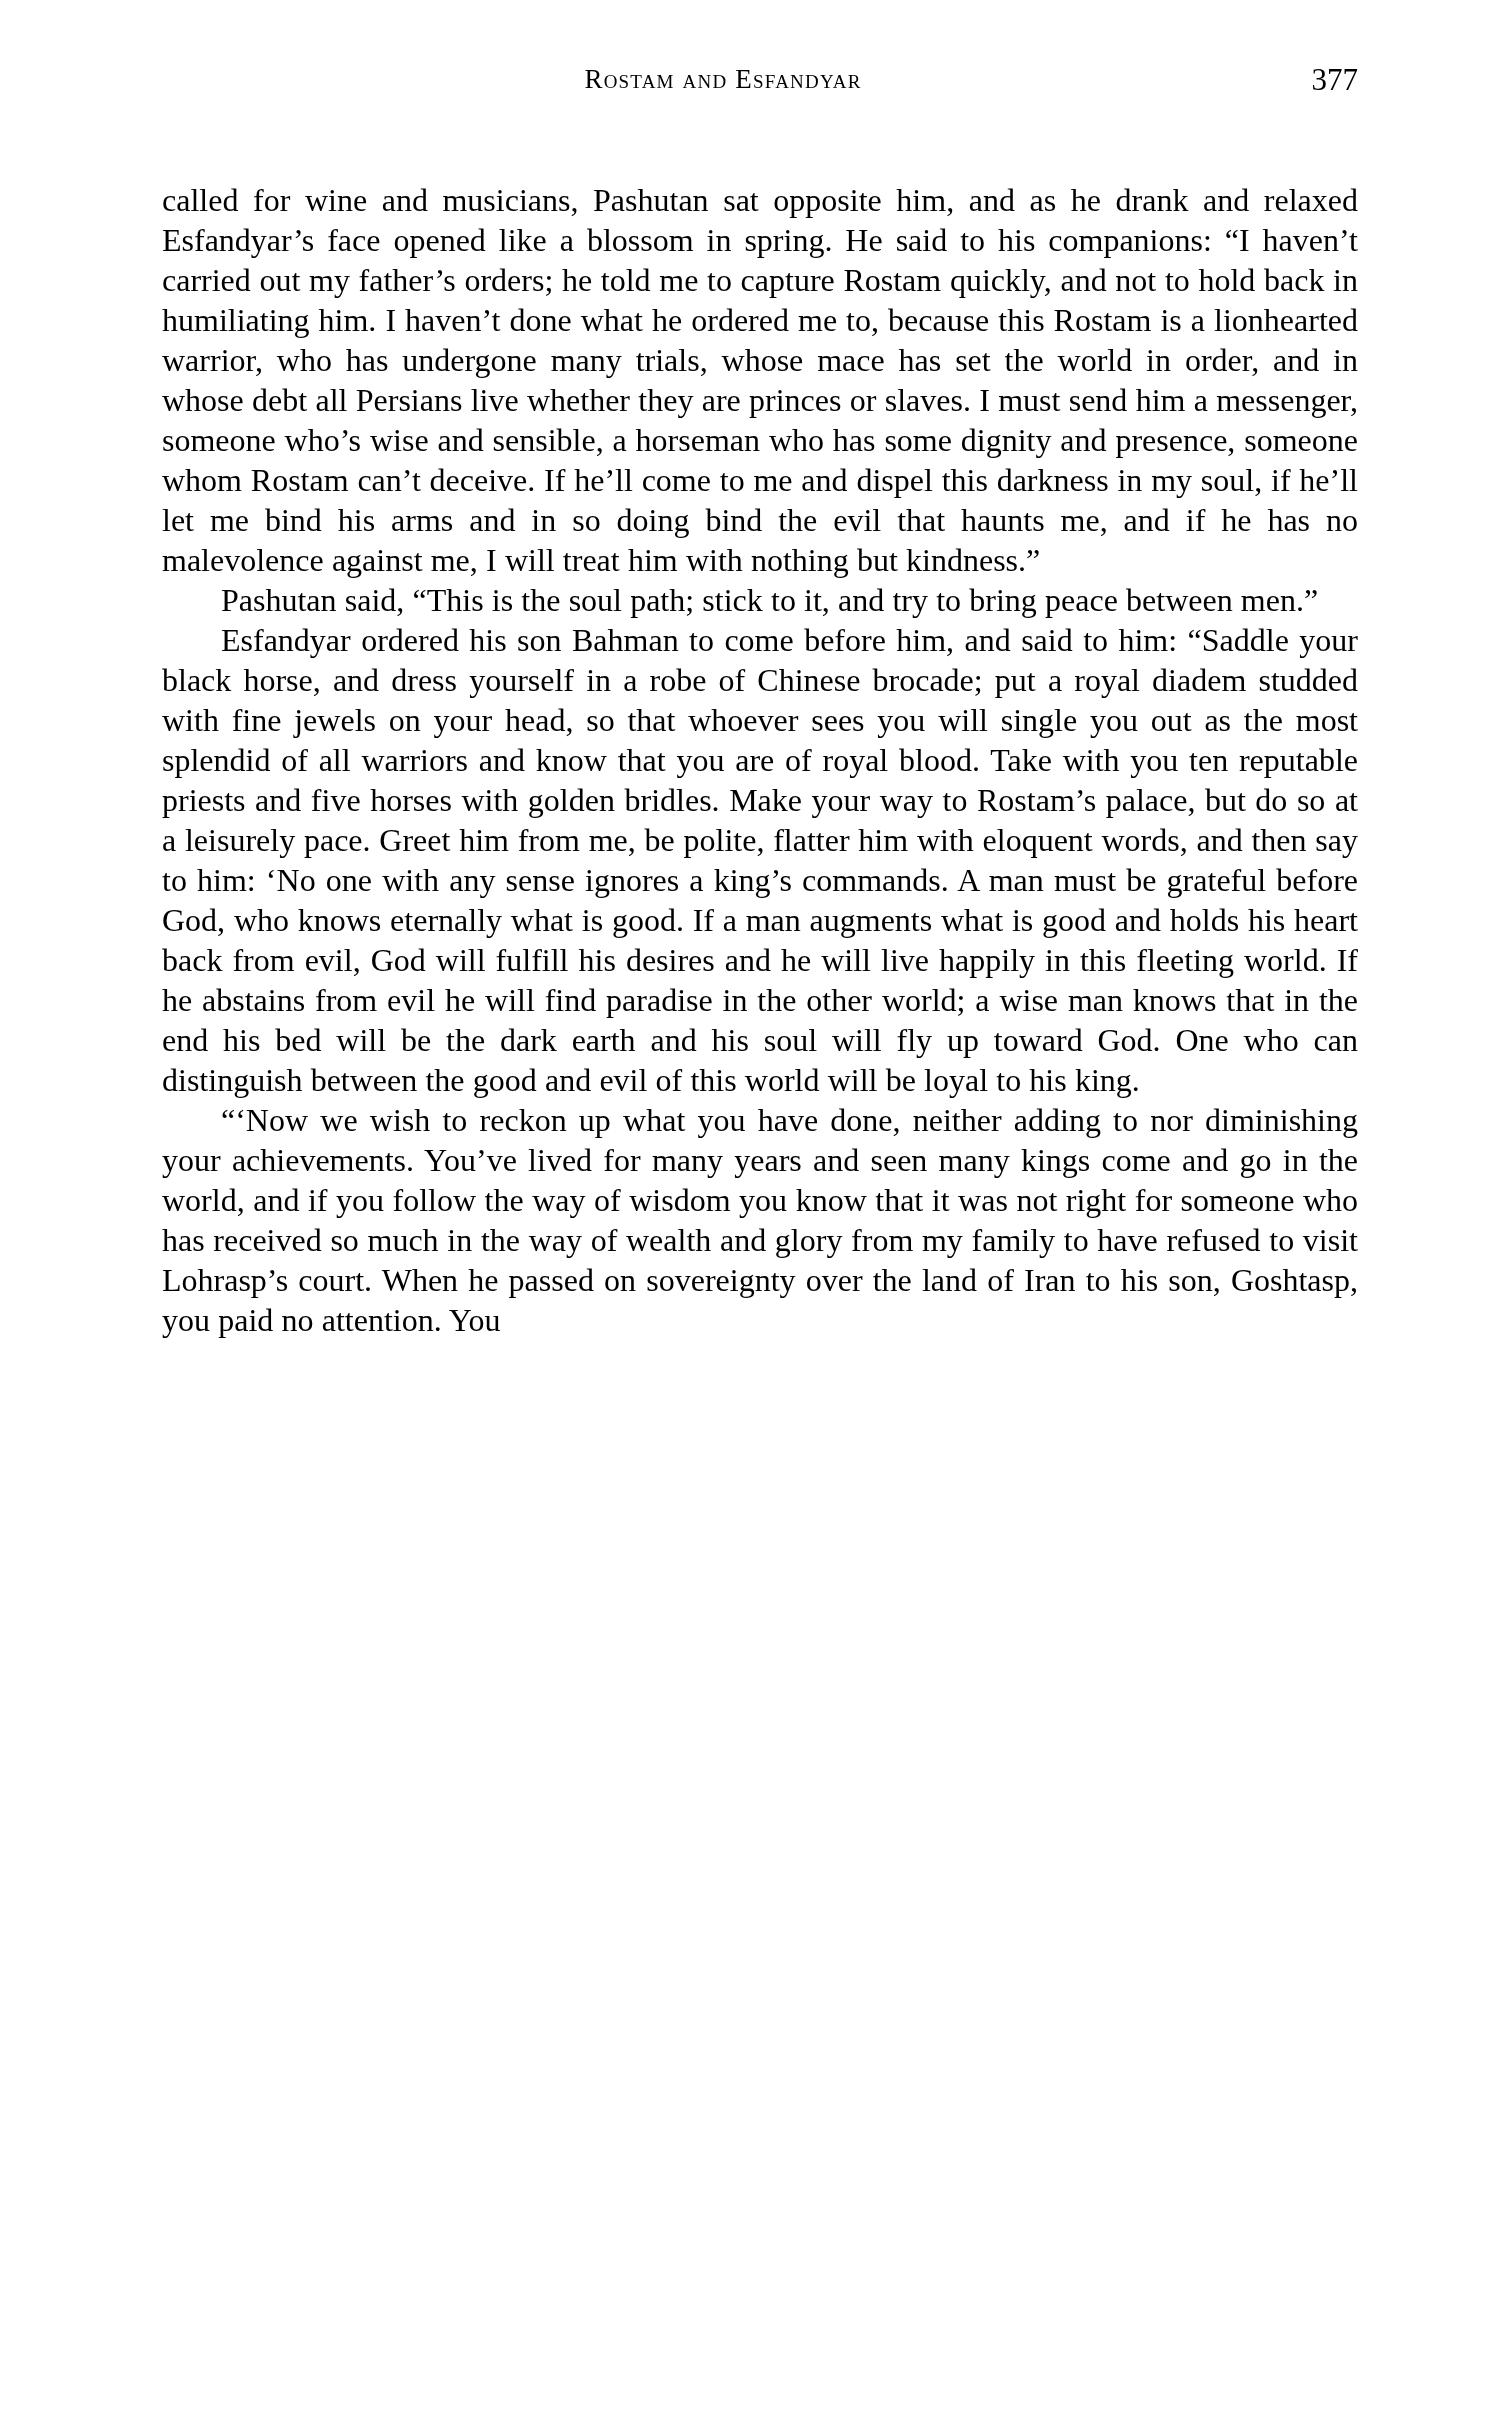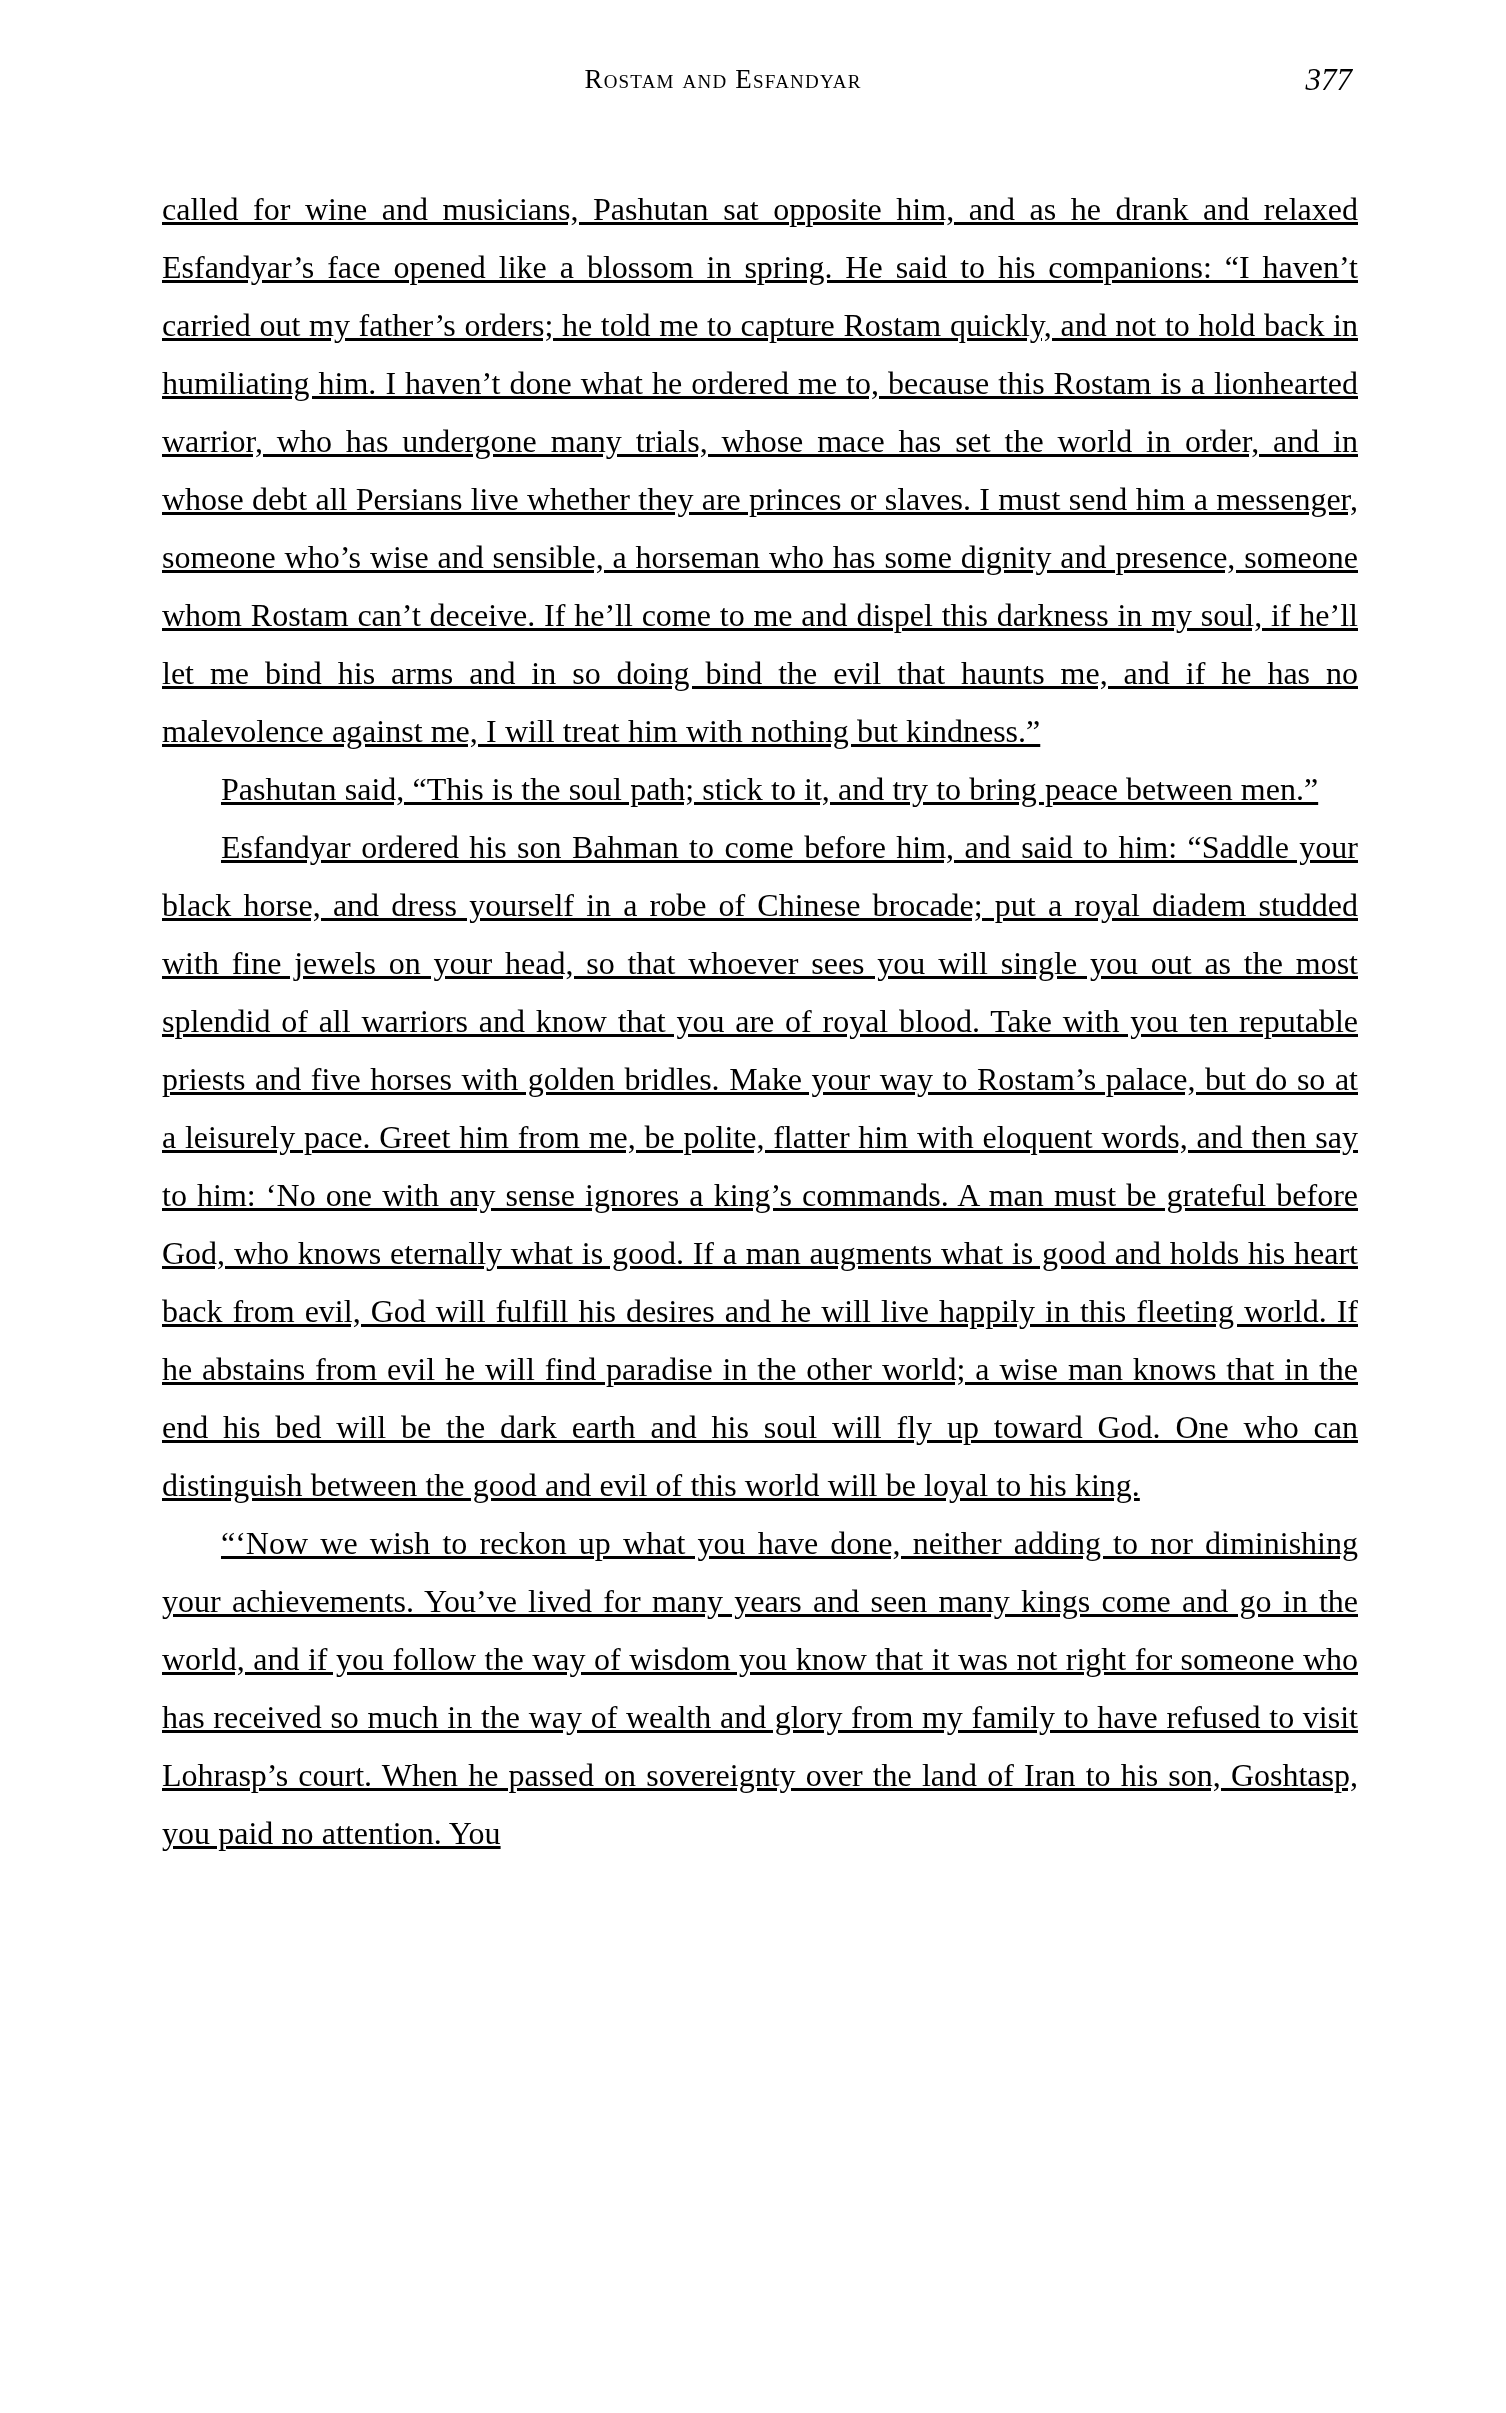--- a/index.html
+++ b/index.html
@@ -38,46 +38,44 @@
     font-variant: small-caps;
     letter-spacing: 1.2px;
     line-height: 37px;
     white-space: nowrap;
     
     transform: translateX(-37px);
   }
 
   .running-head-folio {
     position: absolute;
-    right: 6px;
+    right: 0;
     top: 0;
     font-size: 31px;
-    font-style: italic;
     line-height: 37px;
   }
 
   
   .text-block {
     position: absolute;
     top: 180px;
     left: 162px;
     width: 1196px;
   }
 
   .para {
     margin: 0;
     font-size: 32px;
-    line-height: 58px;
+    line-height: 40px;
     text-align: justify;
     text-justify: inter-word;
     text-indent: 0;
     hyphens: none;
     -webkit-hyphens: none;
     word-spacing: 0.2px;
-    text-decoration: underline;
   }
 
   .para.indented {
     text-indent: 59px;
   }
 
   
 </style>
 </head>
 <body>

